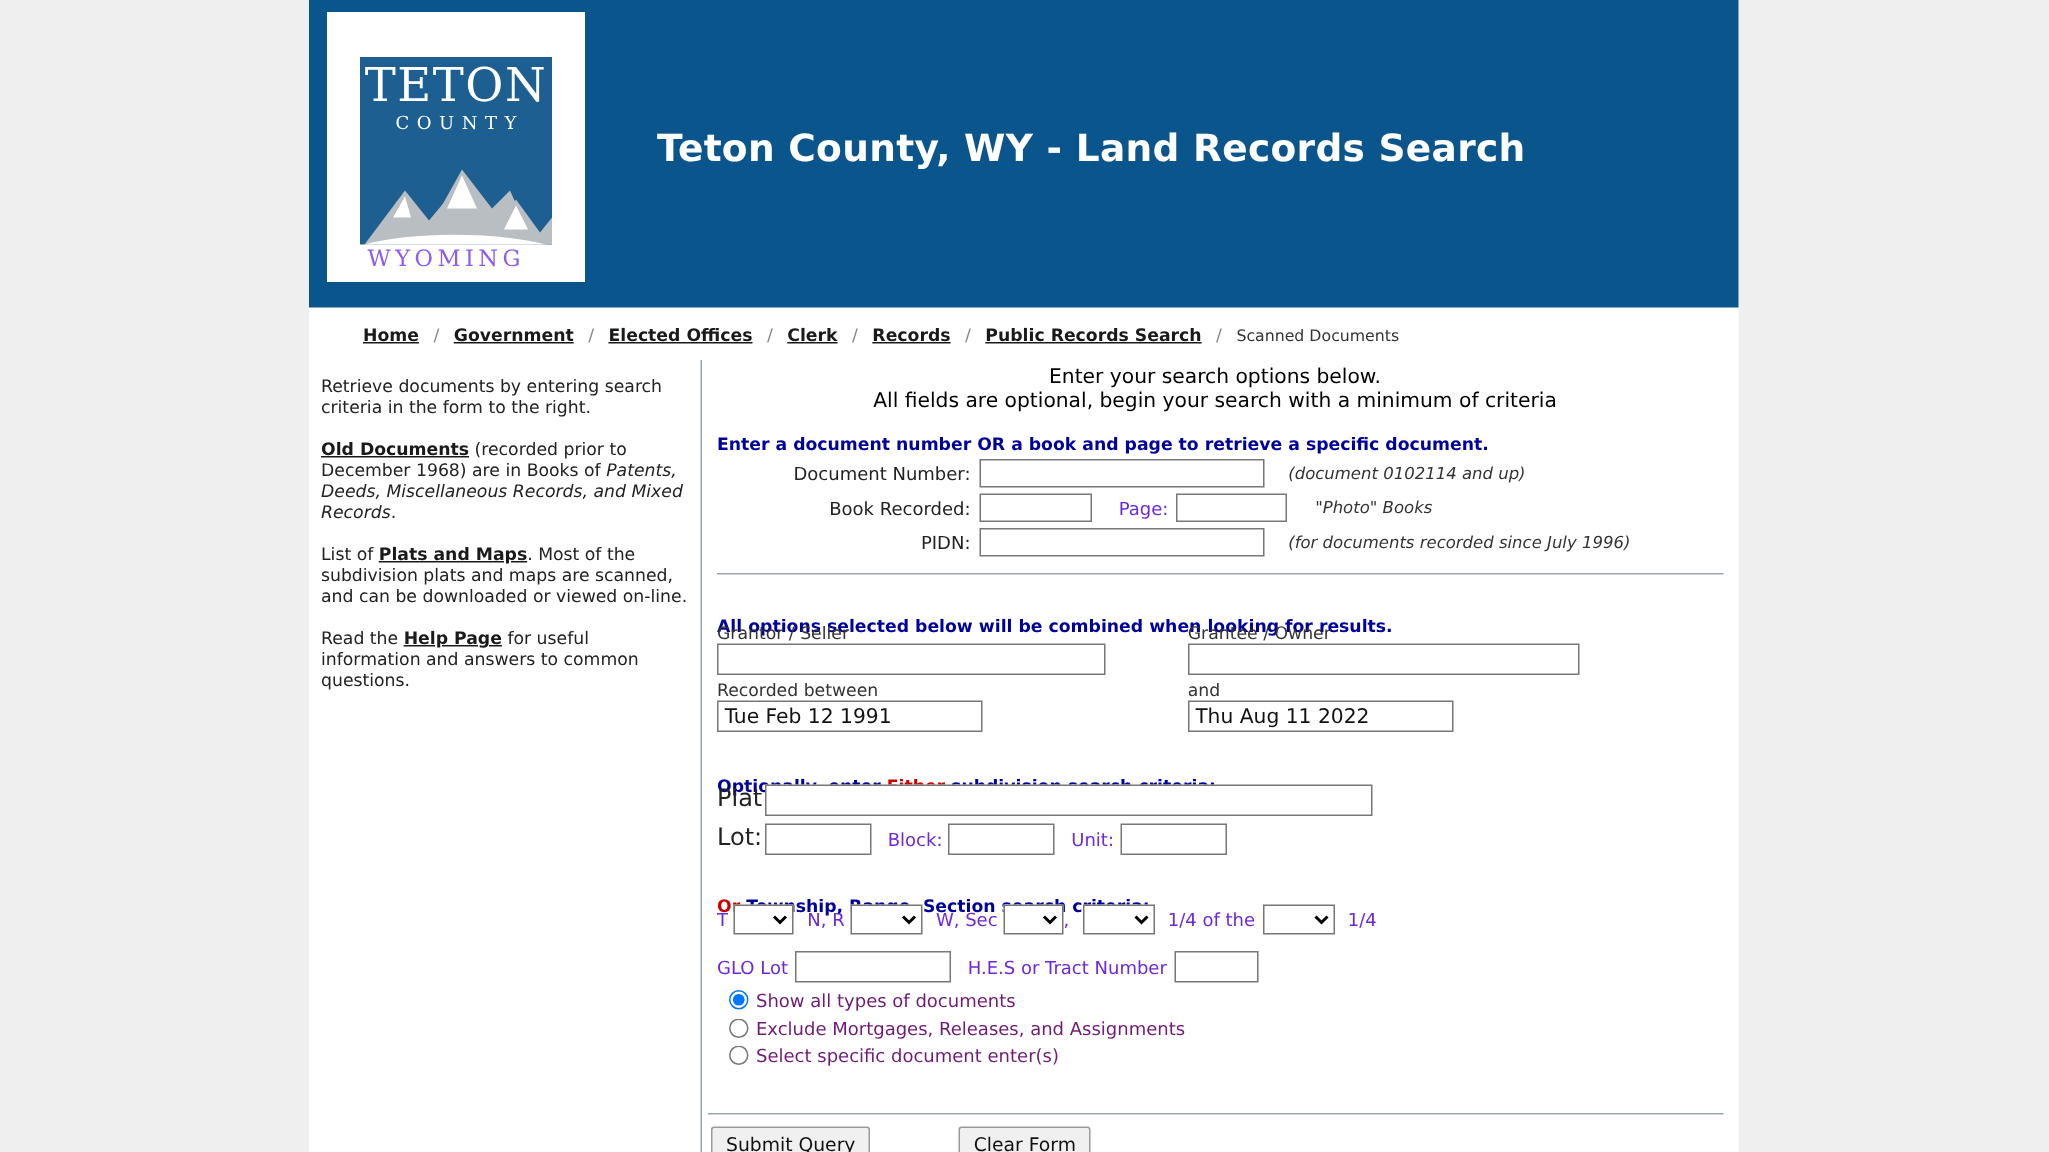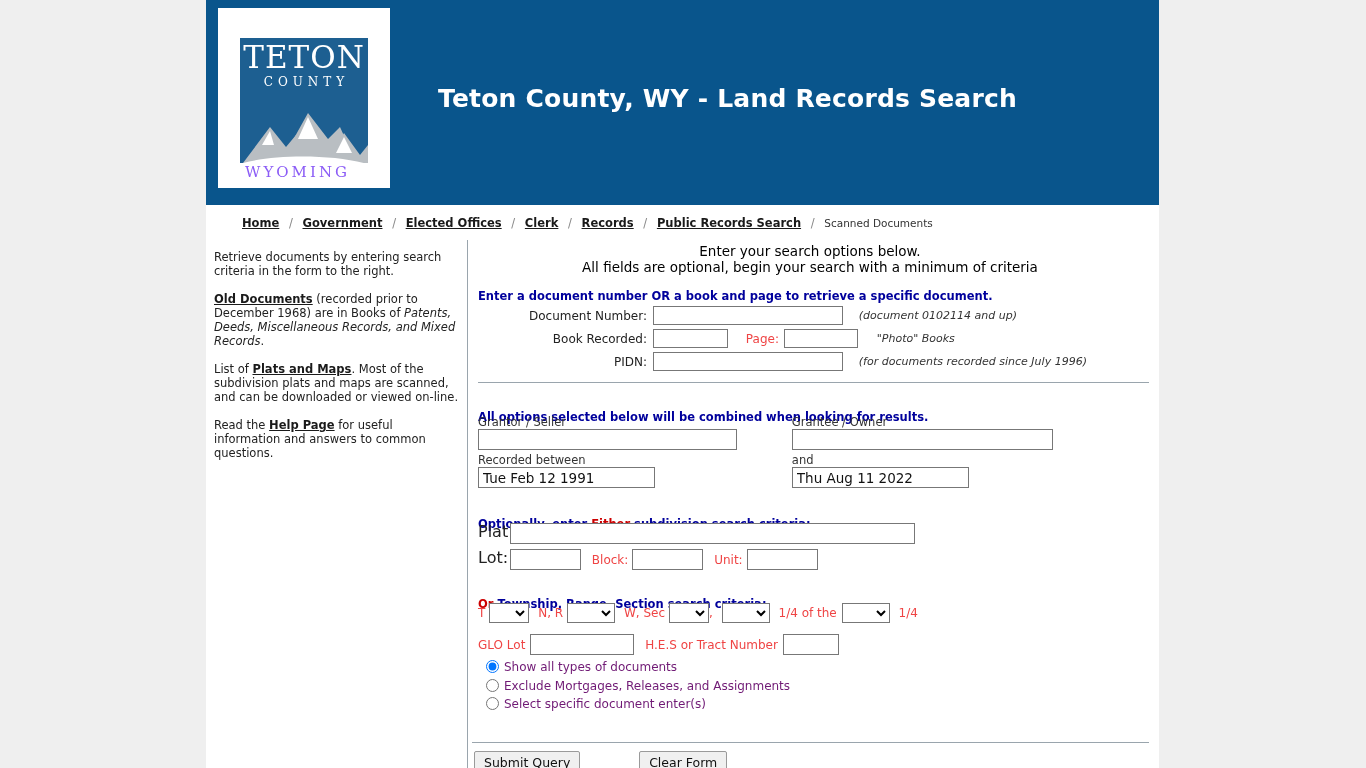--- a/index.html
+++ b/index.html
@@ -210,21 +210,21 @@
     border: 1px solid #777;
     background: #fff;
     font-family: "DejaVu Sans", "Liberation Sans", sans-serif;
     font-size: 12px;
     height: 20px;
     vertical-align: middle;
     box-sizing: border-box;
   }
   .lbl {
     font-size: 12px;
-    color: #ef4444;
+    color: #6d28d9;
     vertical-align: middle;
     text-align: center;
   }
   .note {
     font-size: 11px;
     font-style: italic;
     color: #333;
     vertical-align: middle;
   }
   .smalllbl {

